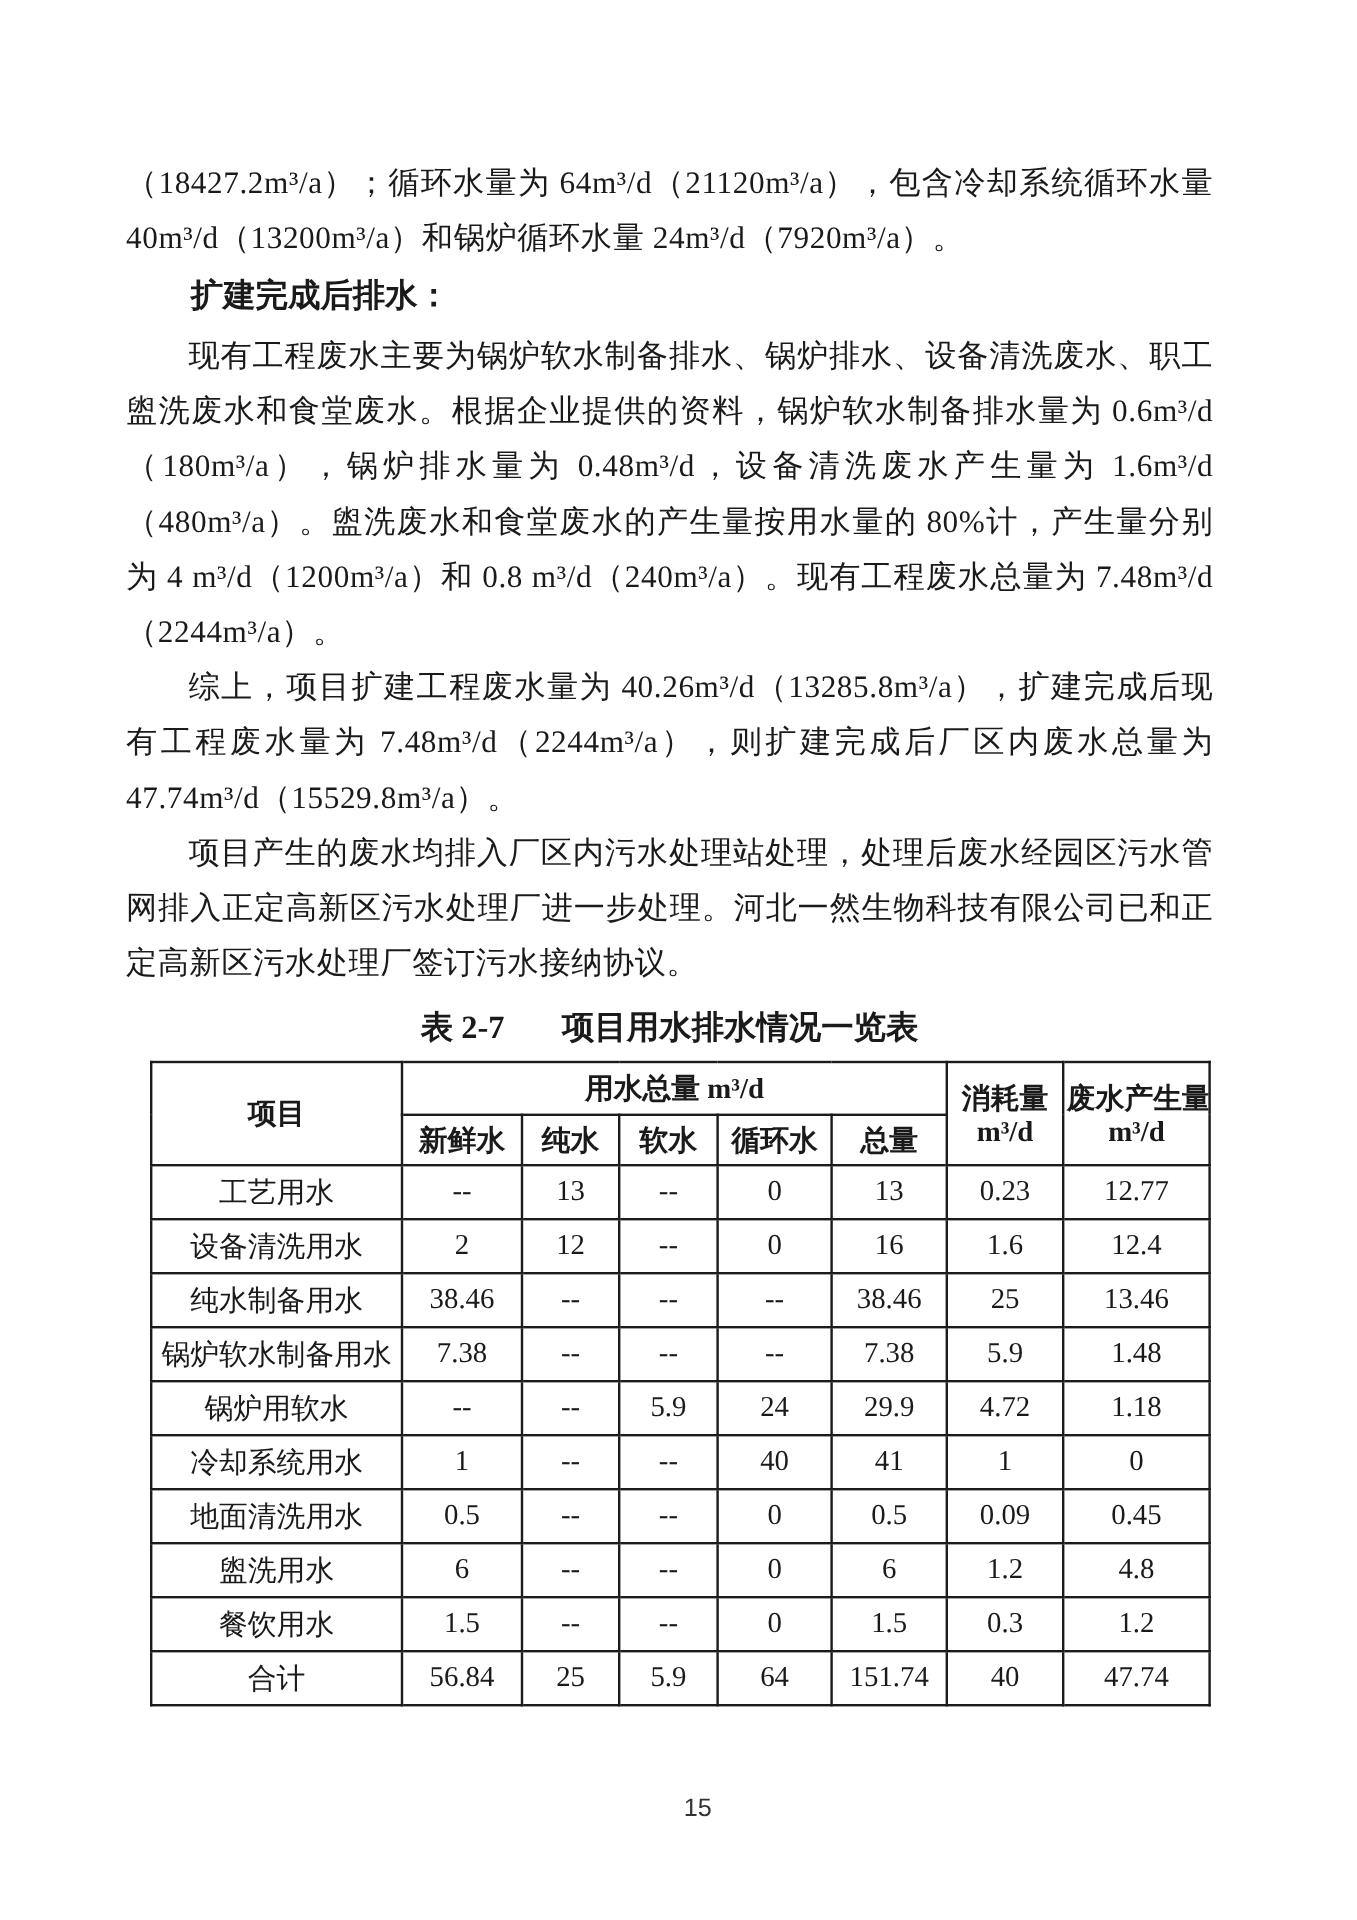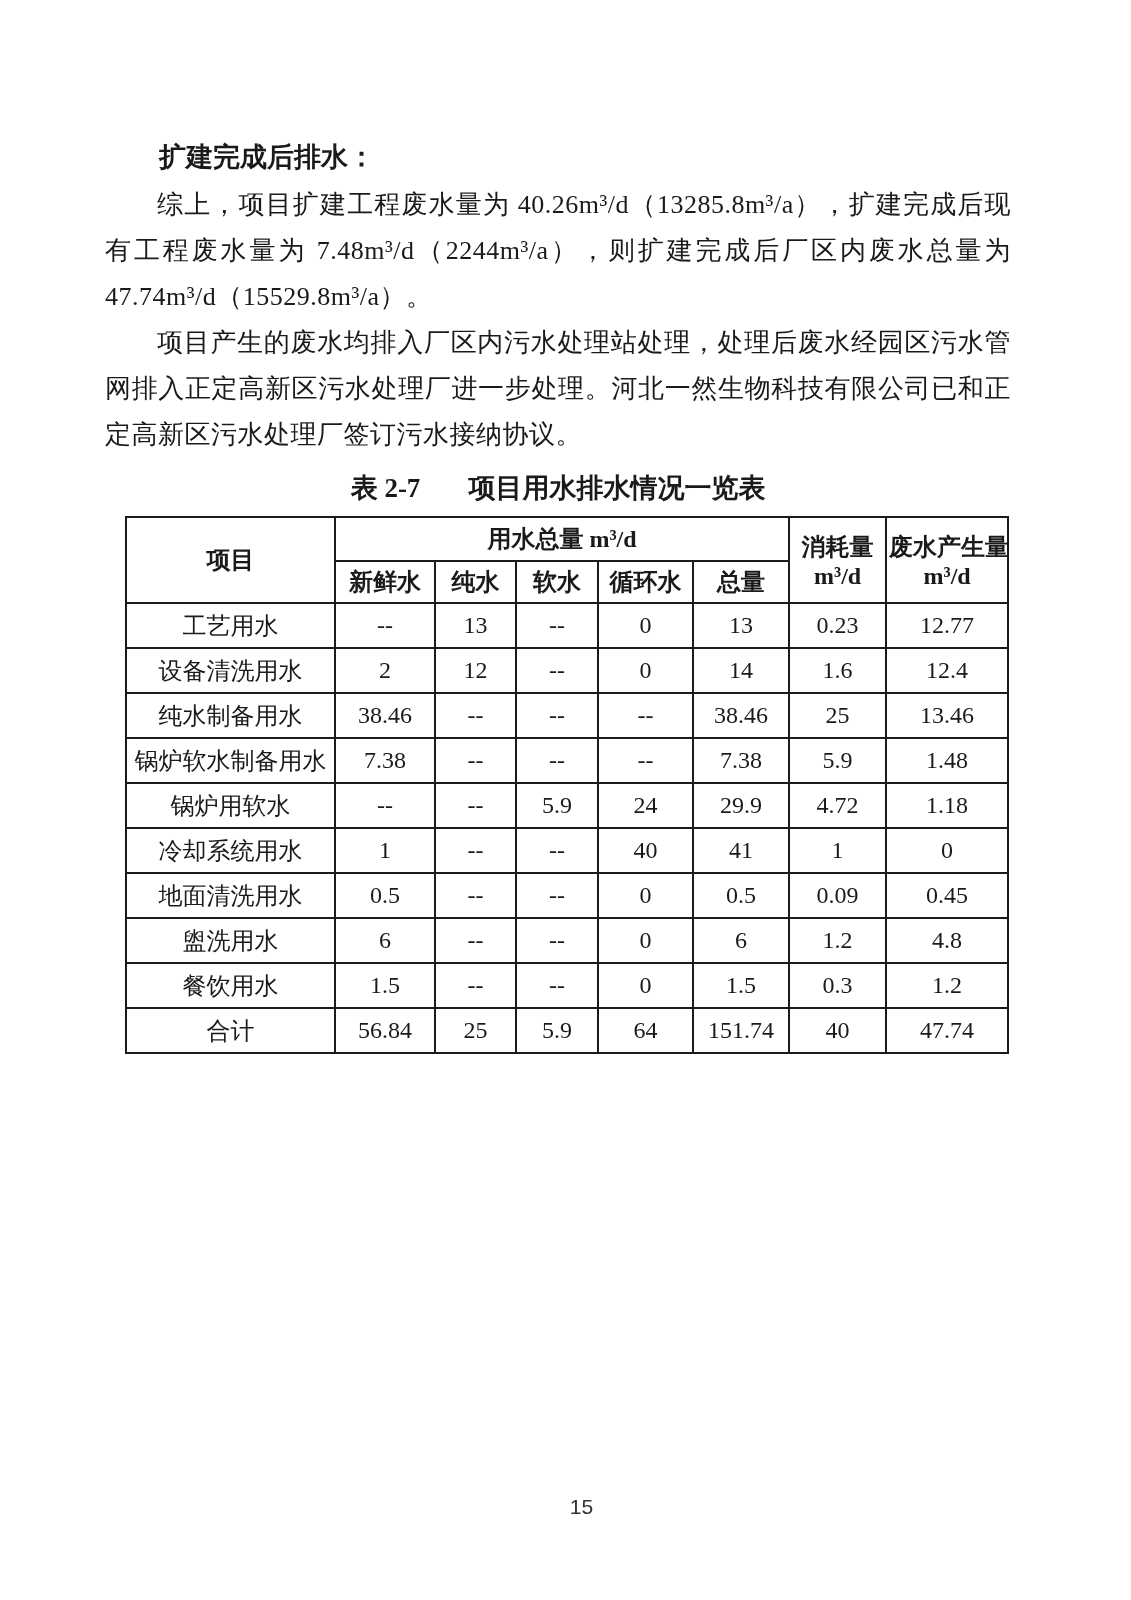--- a/index.html
+++ b/index.html
@@ -29,20 +29,21 @@
     margin: 0;
     letter-spacing: 0.5px;
   }
   .para.indent { text-indent: 2em; }
   .doc-heading {
     font-size: 27px;
     line-height: 46px;
     font-weight: bold;
     text-indent: 2em;
     margin: 4px 0 2px 0;
+    font-family: Liberation Mono, monospace;
   }
   .table-title {
     text-align: center;
     font-size: 27px;
     font-weight: bold;
     line-height: 40px;
     margin: 10px 0 8px 0;
   }
   .table-title .gap { display: inline-block; width: 48px; }
   table.water-table {
@@ -82,23 +83,25 @@
     font-family: "Liberation Sans", "DejaVu Sans", sans-serif;
     font-size: 21px;
     color: #333333;
   }
 </style>
 </head>
 <body>
 
 <div class="page">
 
+  <p class="para">（18427.2m³/a）；循环水量为 64m³/d（21120m³/a），包含冷却系统循环水量 40m³/d（13200m³/a）和锅炉循环水量 24m³/d（7920m³/a）。</p>
 
   <div class="doc-heading">扩建完成后排水：</div>
 
+  <p class="para indent">现有工程废水主要为锅炉软水制备排水、锅炉排水、设备清洗废水、职工盥洗废水和食堂废水。根据企业提供的资料，锅炉软水制备排水量为 0.6m³/d（180m³/a），锅炉排水量为 0.48m³/d，设备清洗废水产生量为 1.6m³/d（480m³/a）。盥洗废水和食堂废水的产生量按用水量的 80%计，产生量分别为 4 m³/d（1200m³/a）和 0.8 m³/d（240m³/a）。现有工程废水总量为 7.48m³/d（2244m³/a）。</p>
 
   <p class="para indent">综上，项目扩建工程废水量为 40.26m³/d（13285.8m³/a），扩建完成后现有工程废水量为 7.48m³/d（2244m³/a），则扩建完成后厂区内废水总量为 47.74m³/d（15529.8m³/a）。</p>
 
   <p class="para indent">项目产生的废水均排入厂区内污水处理站处理，处理后废水经园区污水管网排入正定高新区污水处理厂进一步处理。河北一然生物科技有限公司已和正定高新区污水处理厂签订污水接纳协议。</p>
 
   <div class="table-title">
     <span>表 2-7</span><span class="gap"></span><span>项目用水排水情况一览表</span>
   </div>
 
   <table class="water-table">
@@ -143,21 +146,21 @@
           <td>13</td>
           <td>0.23</td>
           <td>12.77</td>
         </tr>
         <tr>
           <td>设备清洗用水</td>
           <td>2</td>
           <td>12</td>
           <td>--</td>
           <td>0</td>
-          <td>14</td>
+          <td>16</td>
           <td>1.6</td>
           <td>12.4</td>
         </tr>
         <tr>
           <td>纯水制备用水</td>
           <td>38.46</td>
           <td>--</td>
           <td>--</td>
           <td>--</td>
           <td>38.46</td>

